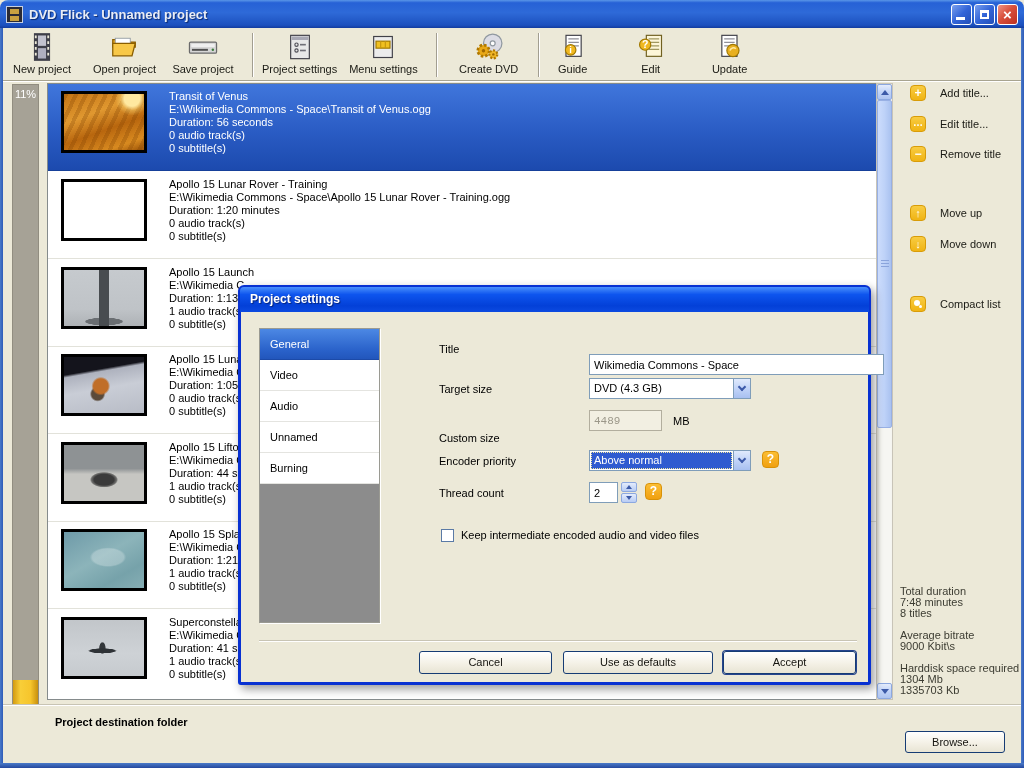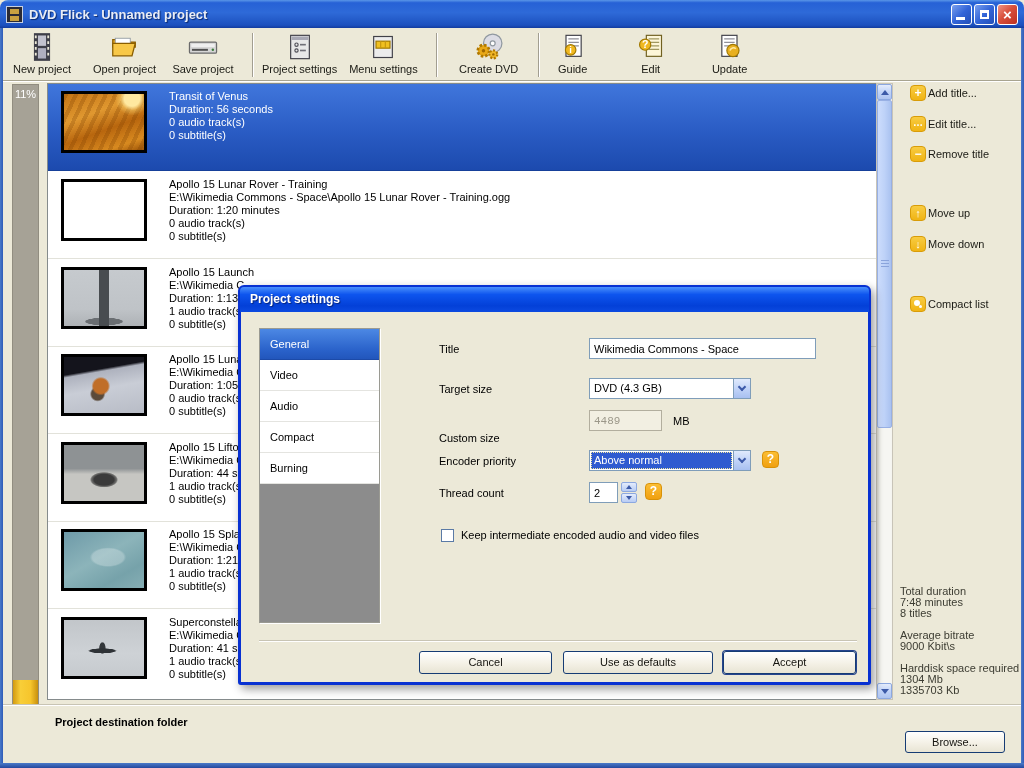--- a/index.html
+++ b/index.html
@@ -89,21 +89,21 @@
     background:linear-gradient(180deg,#E4ECFC,#C2D4F8 50%,#AEC4F0); display:flex; align-items:center; justify-content:center; }
   .sb-up { top:0; } .sb-down { bottom:0; }
   .tri-up { width:0; height:0; border-left:4px solid transparent; border-right:4px solid transparent; border-bottom:5px solid #3C5AA8; }
   .tri-down { width:0; height:0; border-left:4px solid transparent; border-right:4px solid transparent; border-top:5px solid #3C5AA8; }
   .sb-thumb { position:absolute; left:0; top:16px; width:15px; height:328px; border:1px solid #98B0E4; border-radius:2px;
     background:linear-gradient(90deg,#CCDCFC,#BED2F8 50%,#AAC2F0); }
   .sb-grip { position:absolute; left:3px; top:50%; width:8px; height:8px; margin-top:-4px;
     background:repeating-linear-gradient(180deg,#8AA4DC 0 1px,transparent 1px 3px); }
 
   
-  .side-btn { position:absolute; left:910px; display:flex; align-items:center; gap:2px; cursor:default; }
+  .side-btn { position:absolute; left:910px; display:flex; align-items:center; gap:14px; cursor:default; }
   .side-icon { width:16px; height:16px; border-radius:4px; background:linear-gradient(180deg,#F8CC42,#F0B414);
     border:1px solid #D89C08; color:#FFF; font-weight:bold; font-size:12px; line-height:14px; text-align:center; position:relative; }
   .side-label { font-size:11px; color:#1A1A14; white-space:nowrap; }
   .icon-plus::before { content:"+"; }
   .icon-dots::before { content:"…"; font-size:10px; line-height:10px; position:relative; top:-2px; }
   .icon-minus::before { content:"−"; }
   .icon-up::before { content:"↑"; font-size:11px; }
   .icon-down::before { content:"↓"; font-size:11px; }
   .icon-compact::before { content:""; position:absolute; left:3px; top:3px; width:6px; height:6px; border-radius:50%; background:#FFF; }
   .icon-compact::after { content:""; position:absolute; right:3px; bottom:3px; width:3px; height:3px; border-radius:50%; background:#FFF; }
@@ -311,20 +311,21 @@
 <div class="vprogress">
   <div class="vprogress-label">11%</div>
   <div class="vprogress-fill" style="height: 11%;"></div>
 </div>
 
 <div class="title-list">
   <div class="li selected" style="top:0">
     <div class="thumb thumb-sun"></div>
     <div class="txt">
       <div>Transit of Venus</div>
+      <div>E:\Wikimedia Commons - Space\Transit of Venus.ogg</div>
       <div>Duration: 56 seconds</div>
       <div>0 audio track(s)</div>
       <div>0 subtitle(s)</div>
     </div>
   </div>
   <div class="li" style="top:88px">
     <div class="thumb thumb-training"></div>
     <div class="txt">
       <div>Apollo 15 Lunar Rover - Training</div>
       <div>E:\Wikimedia Commons - Space\Apollo 15 Lunar Rover - Training.ogg</div>
@@ -440,26 +441,26 @@
   <div class="btn browse-btn">Browse...</div>
 </div>
 
 <div class="dialog">
   <div class="dlg-titlebar">Project settings</div>
 
   <div class="dlg-tabs">
     <div class="dlg-tab selected">General</div>
     <div class="dlg-tab">Video</div>
     <div class="dlg-tab">Audio</div>
-    <div class="dlg-tab">Compact</div>
+    <div class="dlg-tab">Unnamed</div>
     <div class="dlg-tab">Burning</div>
   </div>
 
   <div class="fld-label" style="top:55px">Title</div>
-  <input class="text-input" style="left: 348px; top: 50px; width: 227px;" value="Wikimedia Commons - Space">
+  <input class="text-input" style="left: 348px; top: 66px; width: 295px;" value="Wikimedia Commons - Space">
 
   <div class="fld-label" style="top:95px">Target size</div>
   <div class="combo" style="left:348px;top:90px;width:162px">
     <div class="combo-value">DVD (4.3 GB)</div>
     <div class="combo-btn">
         <div class="chev"></div>
       </div>
   </div>
 
   <div class="fld-label" style="top:144px">Custom size</div>

